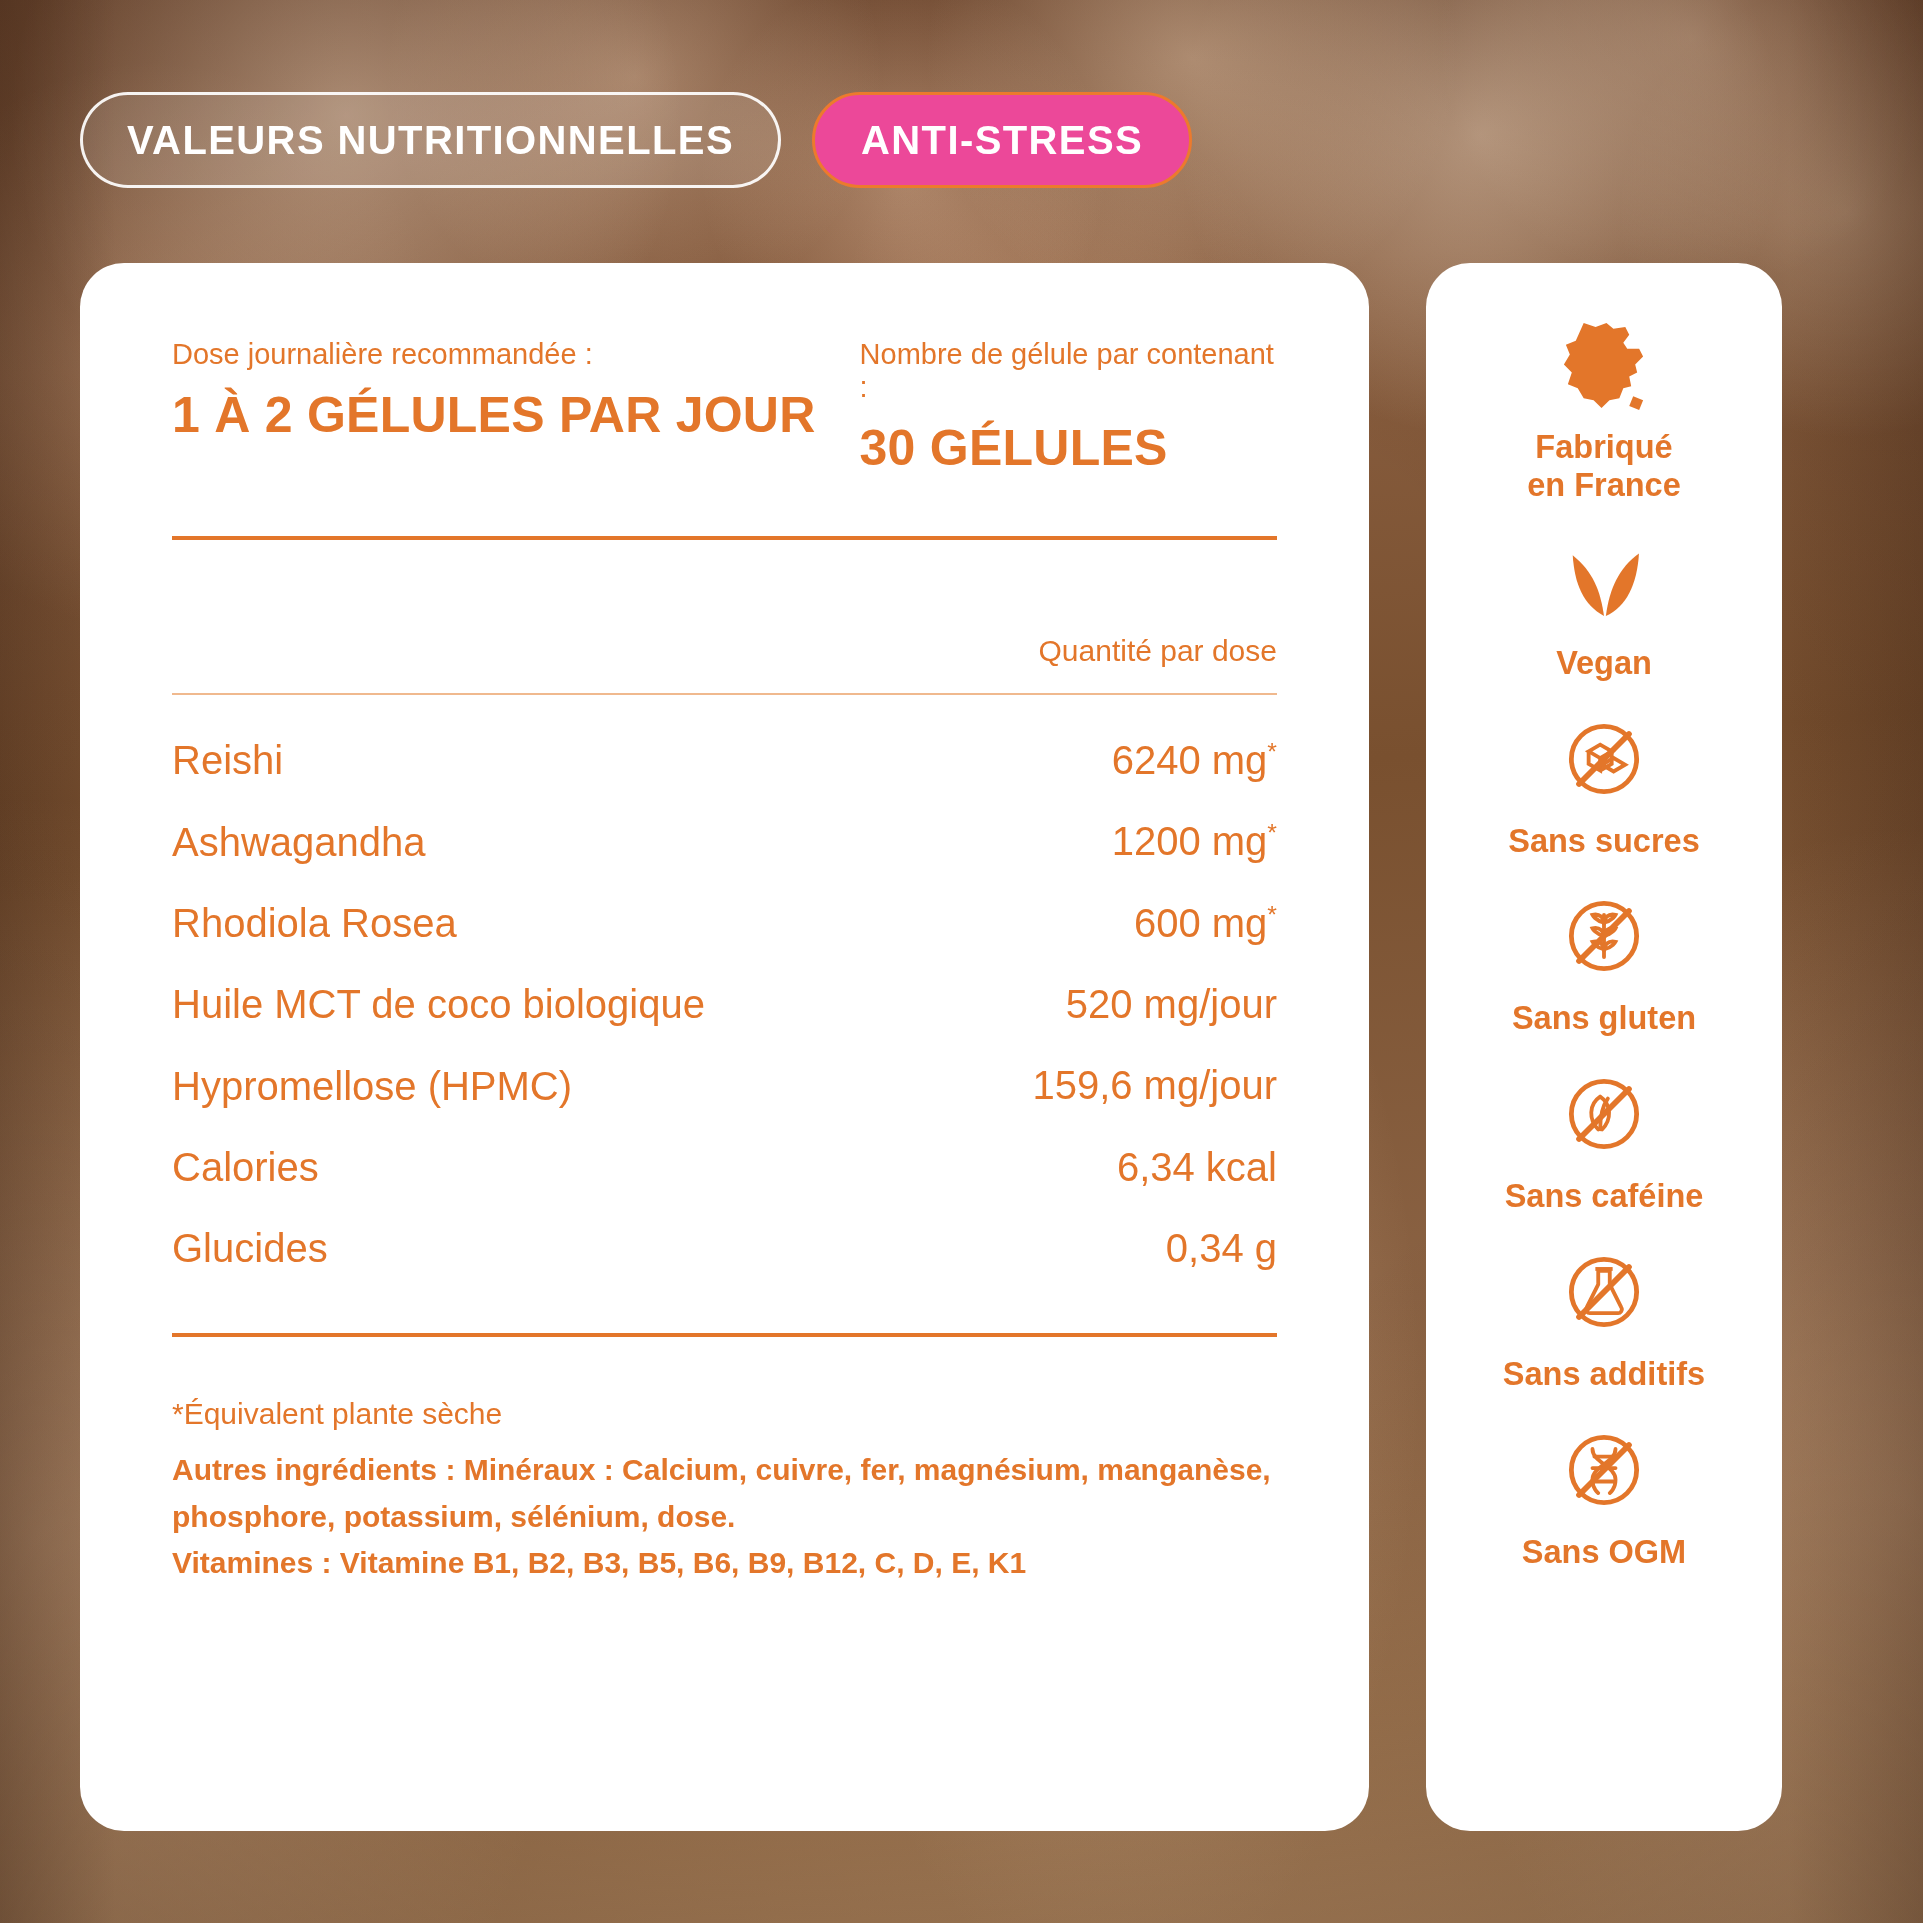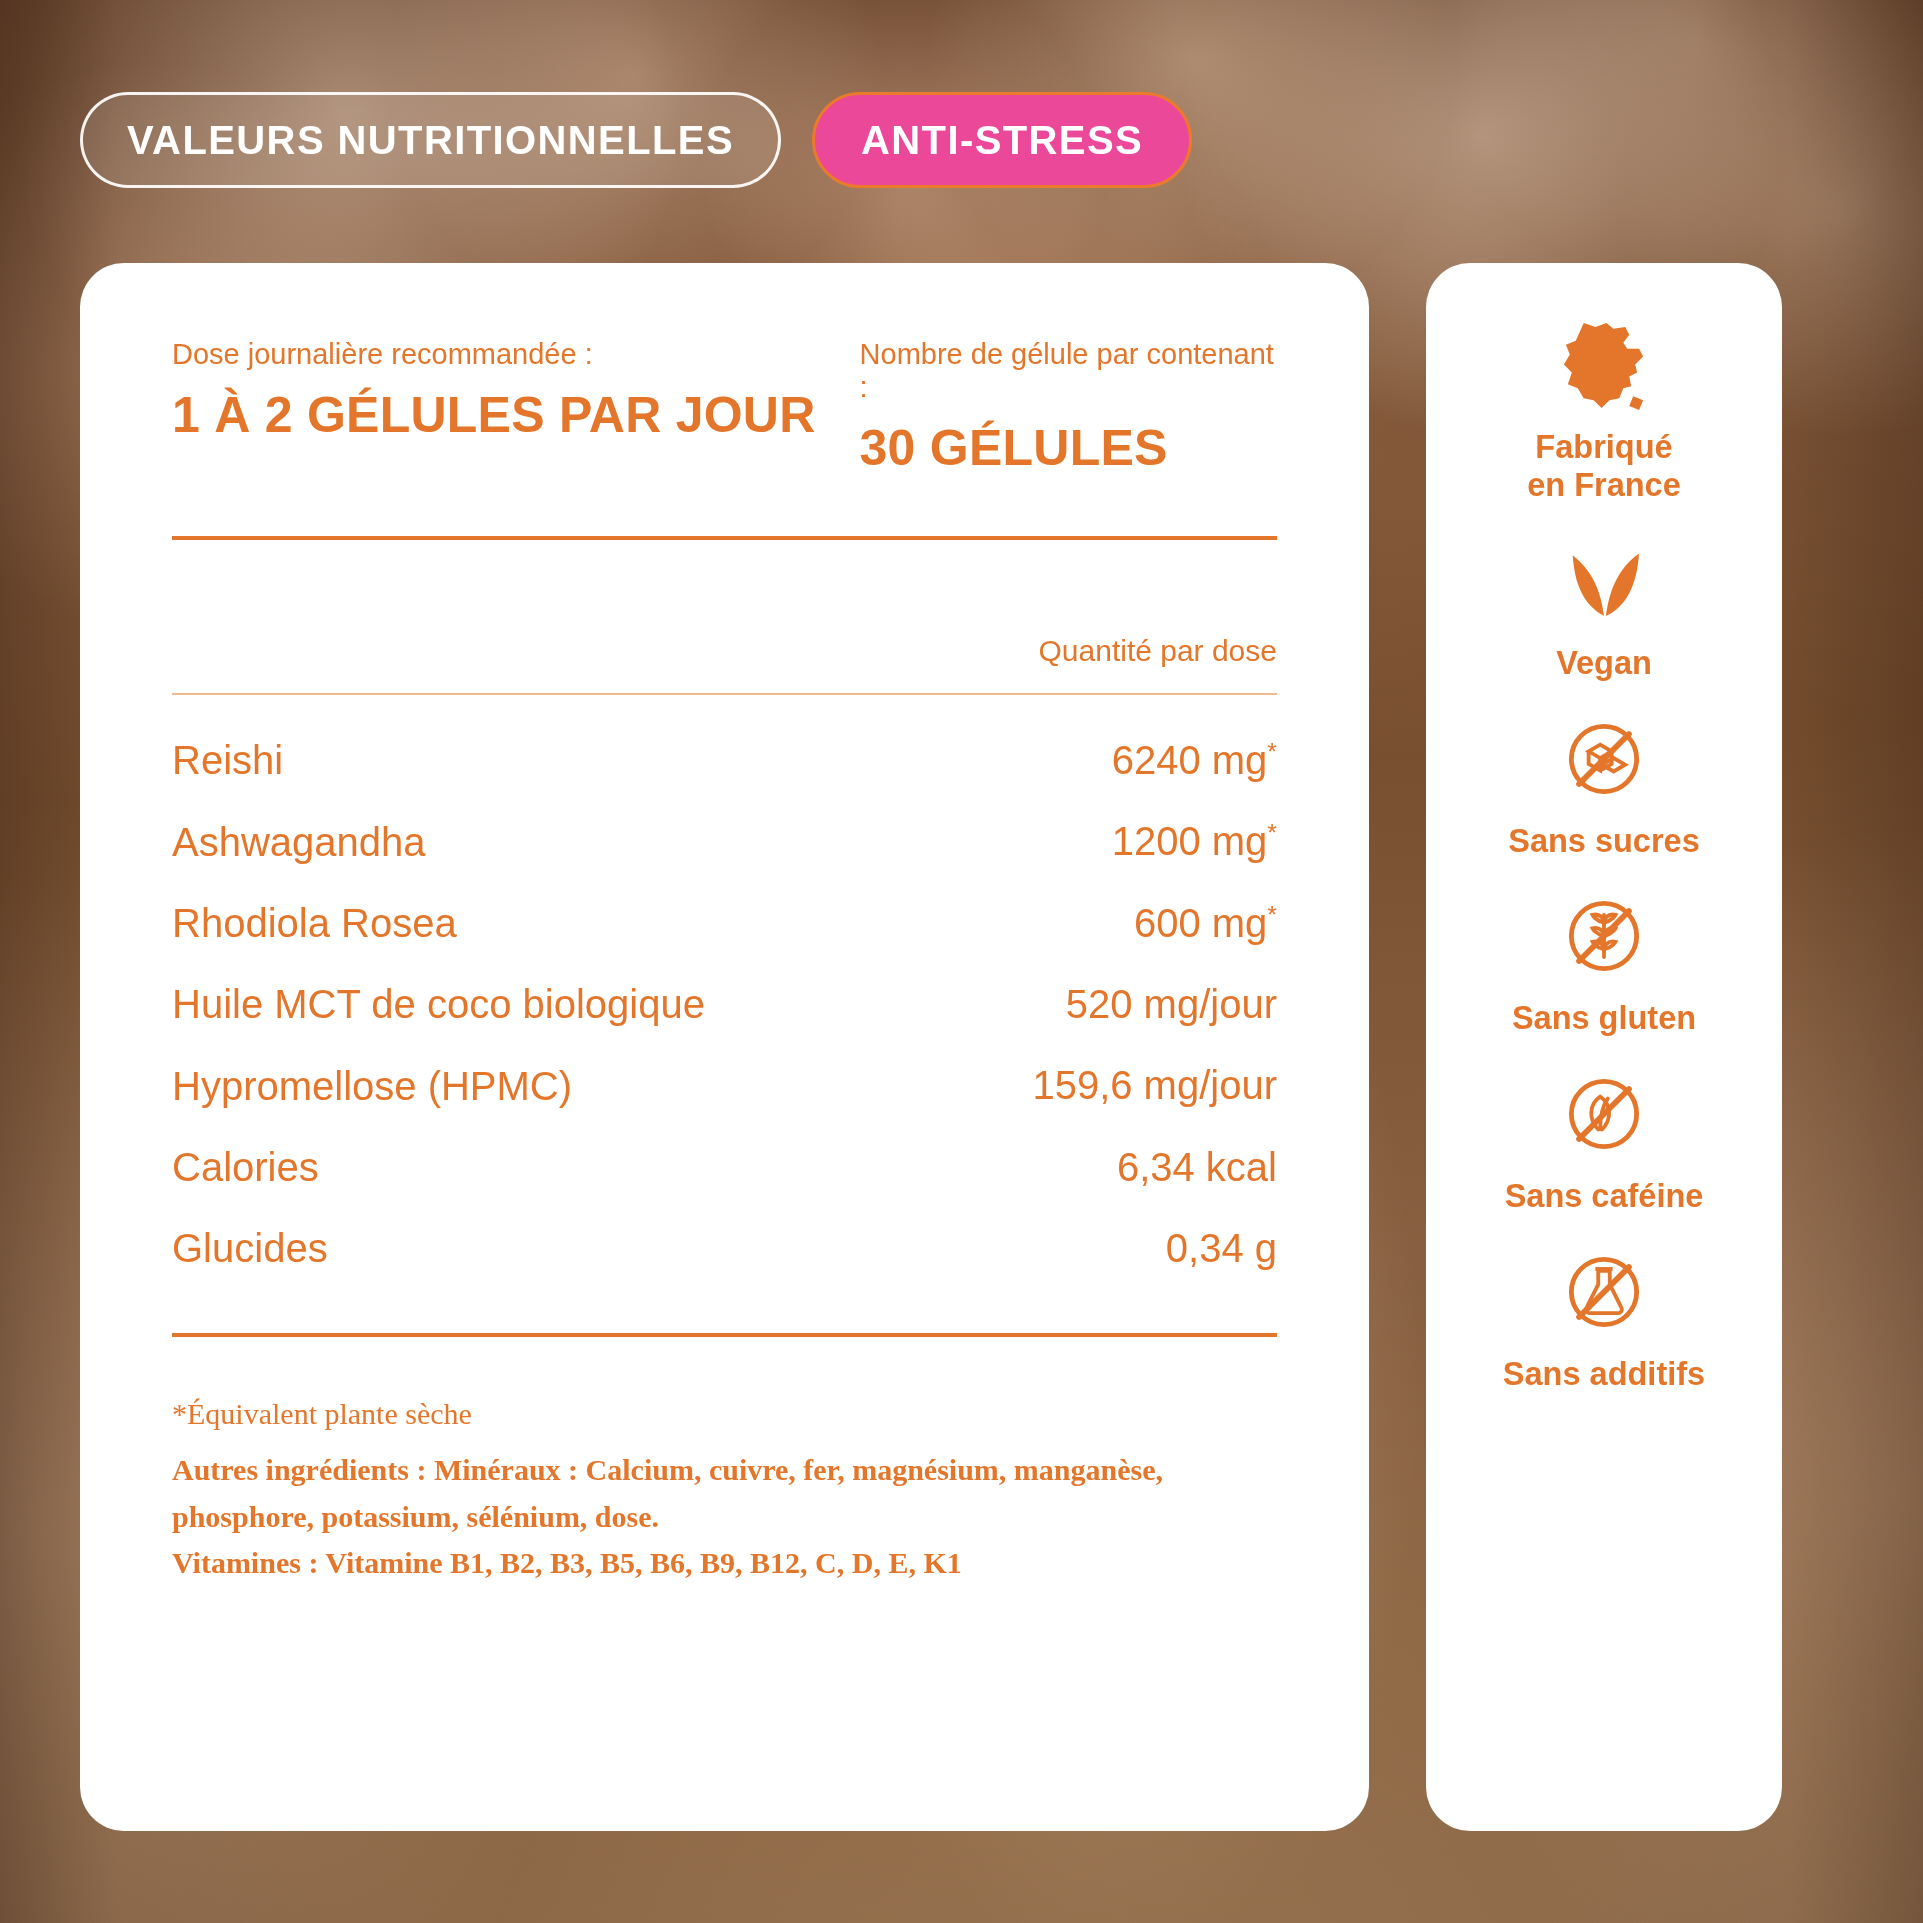--- a/index.html
+++ b/index.html
@@ -167,21 +167,21 @@
   .nutrient-val sup { font-size: 0.62em; }
 
   .rule-strong-bottom {
     margin-top: 44px;
     height: 3.8px;
     background: #e3762a;
     width: 100%;
   }
 
   
-  .notes { margin-top: 54px; font-family: Liberation Serif, serif; }
+  .notes { margin-top: 54px; }
   .note {
     font-size: 30px;
     color: #e3762a;
     font-weight: 700;
     line-height: 1.55;
   }
   .note-1 { font-weight: 400; margin-bottom: 9.6px; }
 
   
   .badge {
@@ -361,16 +361,30 @@
           <g fill="none" stroke="#e3762a" stroke-width="4" stroke-linejoin="round">
             <path d="M44 28 h12 v14 l12 24 a4 4 0 0 1 -4 6 h-28 a4 4 0 0 1 -4 -6 l12 -24 z"></path>
             <path d="M41 26 h18"></path>
           </g>
           <line x1="24" y1="76" x2="76" y2="24" stroke="#e3762a" stroke-width="6" stroke-linecap="round"></line>
         </svg>
       </div>
       <div class="badge-label">Sans additifs</div>
     </div>
 
+    <div class="badge">
+      <div class="badge-icon">
+        <svg width="96" height="96" viewBox="0 0 100 100" aria-hidden="true">
+          <circle cx="50" cy="50" r="34" fill="none" stroke="#e3762a" stroke-width="5"></circle>
+          <g fill="none" stroke="#e3762a" stroke-width="4" stroke-linecap="round">
+            <path d="M38 28 C38 42 62 46 62 60 C62 70 56 74 56 74"></path>
+            <path d="M62 28 C62 42 38 46 38 60 C38 70 44 74 44 74"></path>
+            <path d="M40 36 h20 M38 48 h24 M40 62 h20"></path>
+          </g>
+          <line x1="24" y1="76" x2="76" y2="24" stroke="#e3762a" stroke-width="6" stroke-linecap="round"></line>
+        </svg>
+      </div>
+      <div class="badge-label">Sans OGM</div>
+    </div>
 
   </div>
 </div>
 
 
 </body></html>

